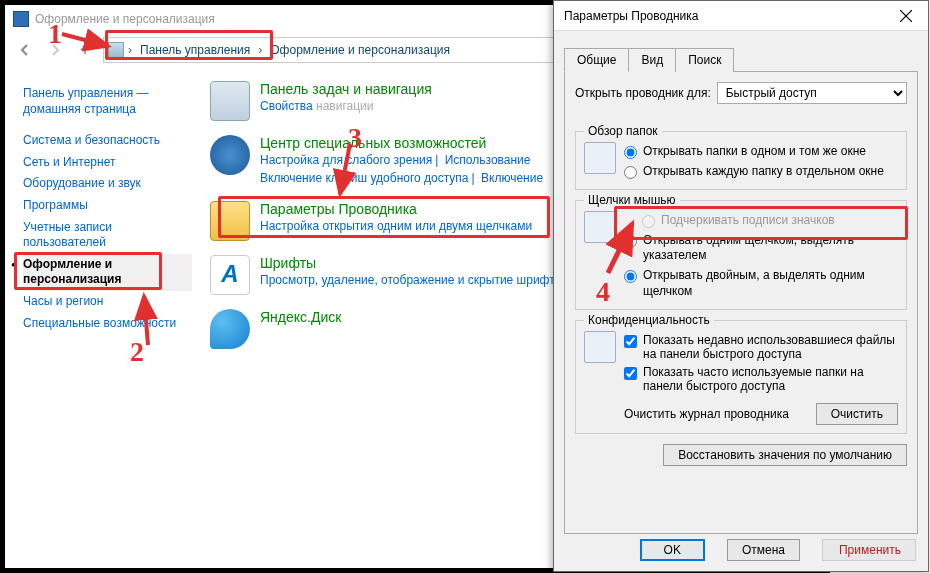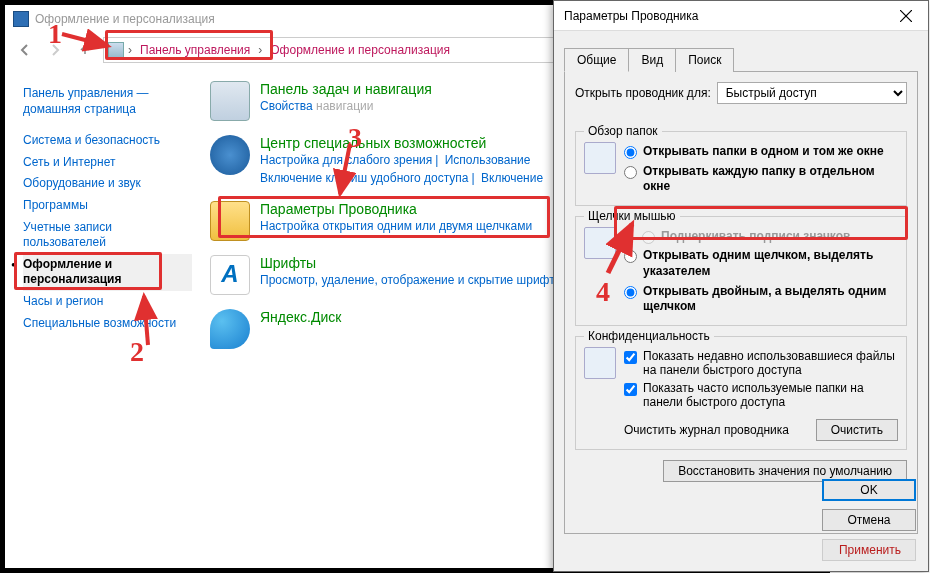--- a/index.html
+++ b/index.html
@@ -13,21 +13,21 @@
 .win-controls { position: absolute; right: 0; top: 0; display: flex; }
 .win-btn { width: 45px; height: 28px; display: flex; align-items: center; justify-content: center; color: #666; }
 .win-btn svg { width: 10px; height: 10px; }
 
 .cp-addressbar { height: 34px; display: flex; align-items: center; padding: 4px 8px; gap: 6px; }
 .nav-arrow { width: 24px; height: 24px; display: flex; align-items: center; justify-content: center; color: #999; }
 .nav-arrow svg { width: 14px; height: 14px; }
 .breadcrumb-box { flex: 1; height: 26px; border: 1px solid #ccc; display: flex; align-items: center; padding: 0 4px; gap: 4px; }
 .bc-icon { width: 16px; height: 16px; background: linear-gradient(#cde, #9bc); border: 1px solid #7aa; }
 .bc-sep { color: #666; }
-.bc-seg { color: #be185d; padding: 2px 4px; }
+.bc-seg { color: #0c4a6e; padding: 2px 4px; }
 
 .cp-body { display: flex; height: calc(100% - 62px); }
 .cp-sidebar { width: 195px; padding: 16px 8px 8px 18px; }
 .cp-sidebar .side-link { display: block; color: #0066cc; padding: 3px 0; line-height: 1.3; cursor: pointer; }
 .cp-sidebar .side-link.active { font-weight: bold; color: #000; background: #f0f0f0; position: relative; }
 .cp-sidebar .side-link.active::before { content: "●"; position: absolute; left: -12px; color: #000; font-size: 8px; top: 6px; }
 .cp-sidebar .side-spacer { height: 10px; }
 
 .cp-main { flex: 1; padding: 14px 10px; }
 .cat-item { display: flex; gap: 10px; margin-bottom: 14px; }
@@ -54,31 +54,31 @@
 .row-open label { flex-shrink: 0; }
 .row-open select { flex: 1; height: 22px; border: 1px solid #aaa; background: #fff; padding: 0 4px; }
 
 .groupbox { border: 1px solid #ccc; padding: 10px 8px 8px 8px; margin-bottom: 10px; position: relative; }
 .groupbox-title { position: absolute; top: -8px; left: 8px; background: #f0f0f0; padding: 0 4px; font-size: 12px; }
 .gb-row { display: flex; gap: 8px; }
 .gb-icon { width: 32px; height: 32px; flex-shrink: 0; background: #e8f0f8; border: 1px solid #aac; border-radius: 2px; }
 .gb-opts { flex: 1; }
 .radio-row { display: flex; align-items: flex-start; gap: 6px; padding: 2px 0; }
 .radio-row input { margin-top: 2px; }
-.radio-row label { line-height: 1.3; font-weight: bold; }
+.radio-row label { line-height: 1.3; }
 .radio-row.sub { padding-left: 18px; }
 .radio-row.disabled label { color: #999; }
 .check-row { display: flex; align-items: flex-start; gap: 6px; padding: 2px 0; }
 .check-row input { margin-top: 2px; }
 .clear-row { display: flex; justify-content: space-between; align-items: center; margin-top: 8px; padding-left: 40px; }
 .btn { padding: 3px 14px; border: 1px solid #999; background: #e8e8e8; cursor: pointer; }
 .btn.primary { border: 2px solid #0078d7; padding: 2px 22px; }
 .btn.disabled { color: #b91c1c; border-color: #ccc; padding-left: 16px; }
 .restore-row { text-align: right; margin-top: 8px; }
-.dlg-buttons { position: absolute; bottom: 10px; right: 12px; display: flex; gap: 8px; flex-direction: column; }
+.dlg-buttons { position: absolute; bottom: 10px; right: 12px; display: flex; gap: 22px; }
 
 
 .anno { position: absolute; pointer-events: none; }
 .red-box { border: 3px solid #e03030; border-radius: 2px; }
 .red-arrow { position: absolute; }
 .num-label { position: absolute; color: #e03030; font-size: 28px; font-weight: bold; font-family: 'Times New Roman', serif; }
 
 
 .ico-taskbar { background: linear-gradient(#e0e8f0,#c0d0e0); border:1px solid #8aa; }
 .ico-ease { background: radial-gradient(circle,#4a90d0,#1a5a9a); border-radius:50%; }

